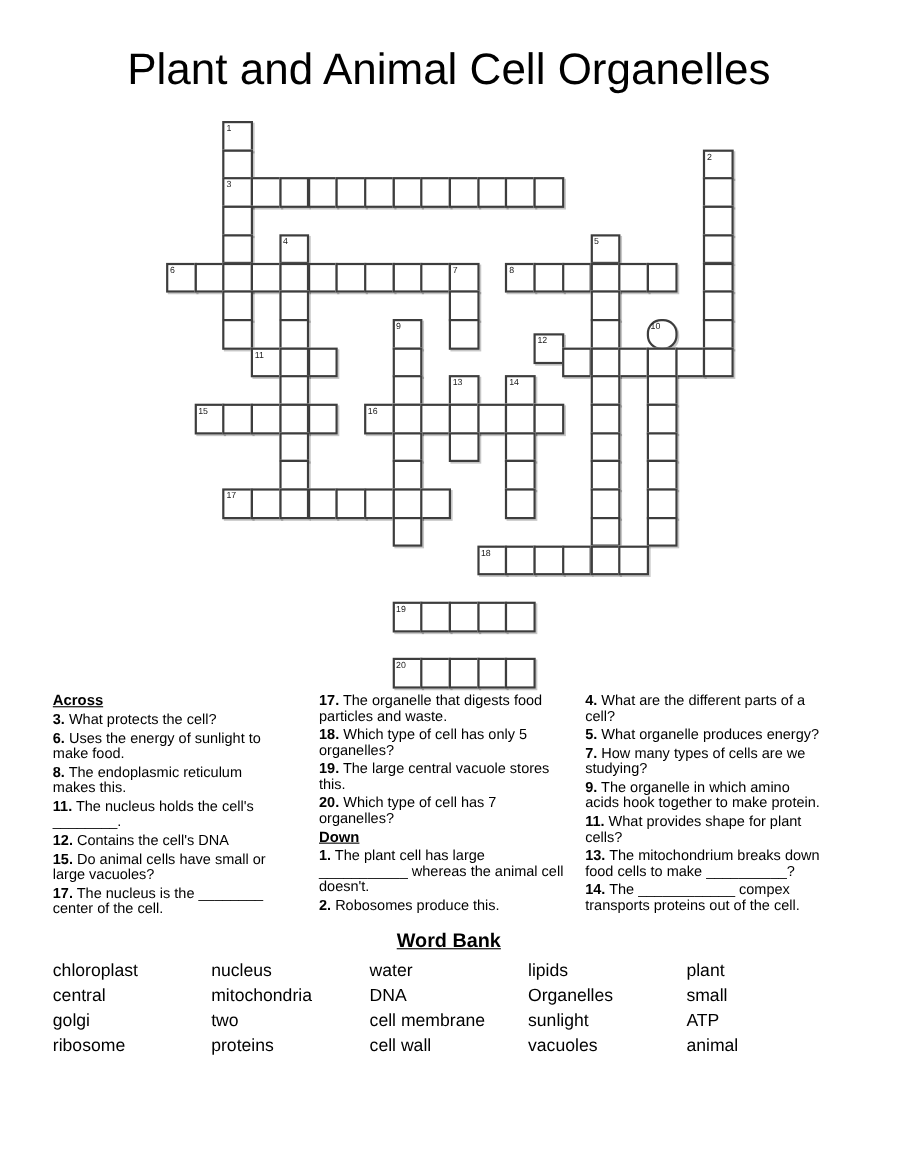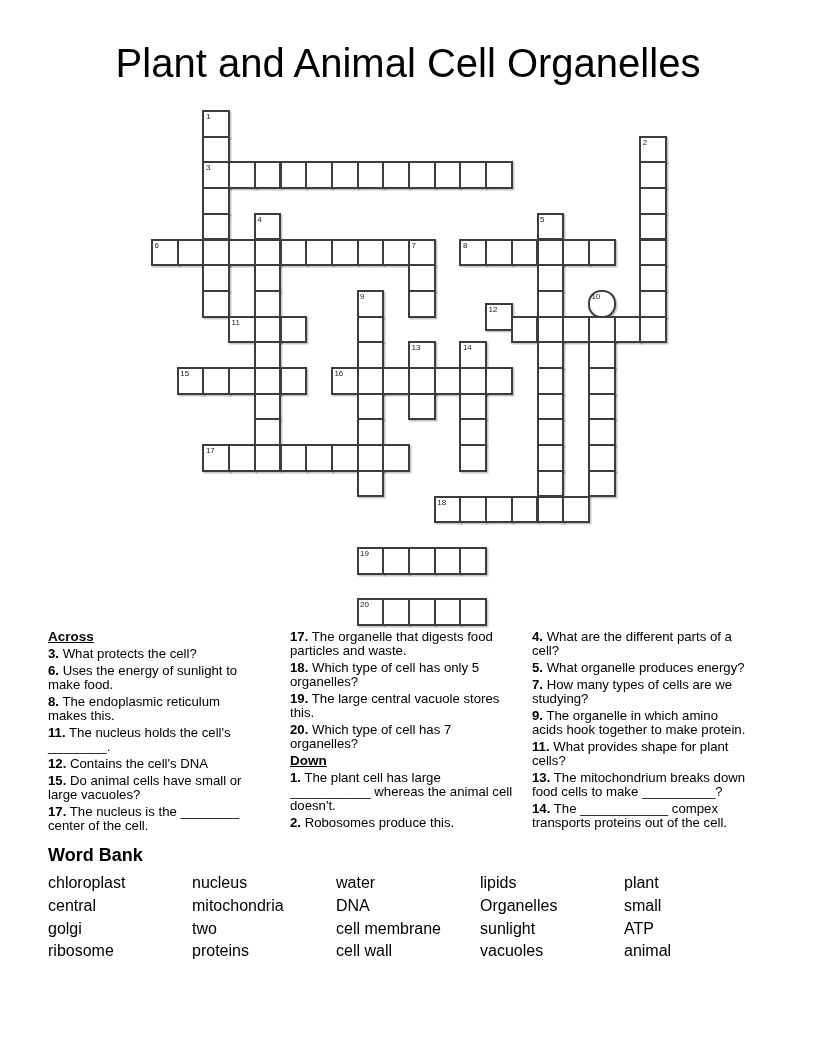--- a/index.html
+++ b/index.html
@@ -58,21 +58,23 @@
   .clue-heading {
     font-weight: 700;
     text-decoration: underline;
     margin-bottom: 3px;
     font-size: 13.5px;
   }
   .wordbank { position: absolute; left: 48px; top: 845px; }
   .wb-heading {
     font-size: 18px;
     font-weight: 700;
+    text-decoration: underline;
     margin-bottom: 7px;
+    text-align: center;
   }
   .wb-grid {
     display: grid;
     grid-template-columns: repeat(5, 144px);
     row-gap: 3.8px;
     font-size: 16px;
     line-height: 19px;
   }
 </style>
 </head>

